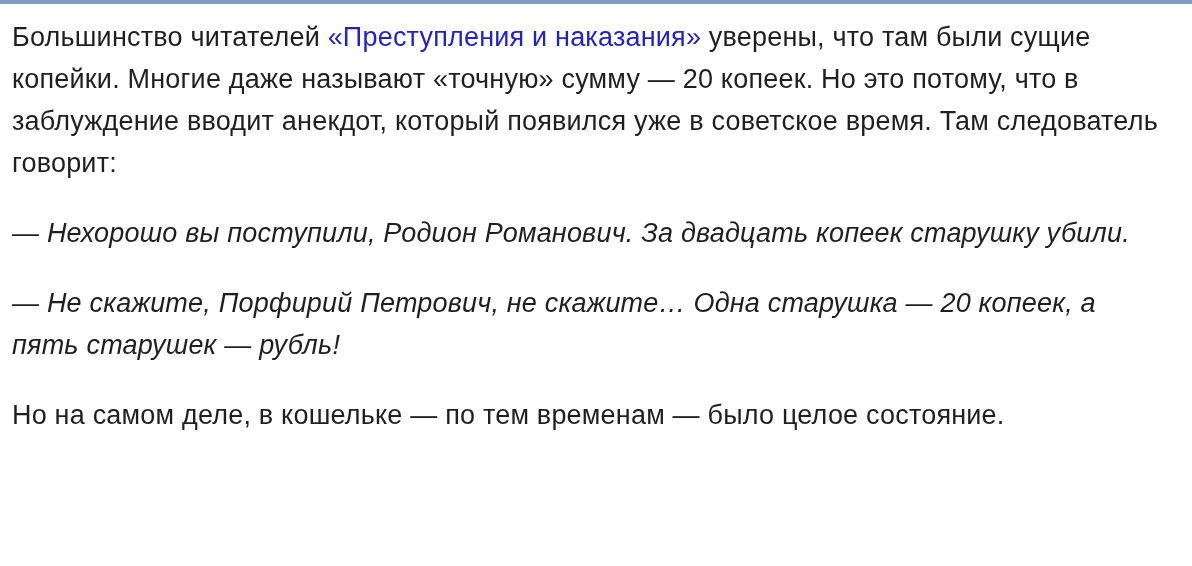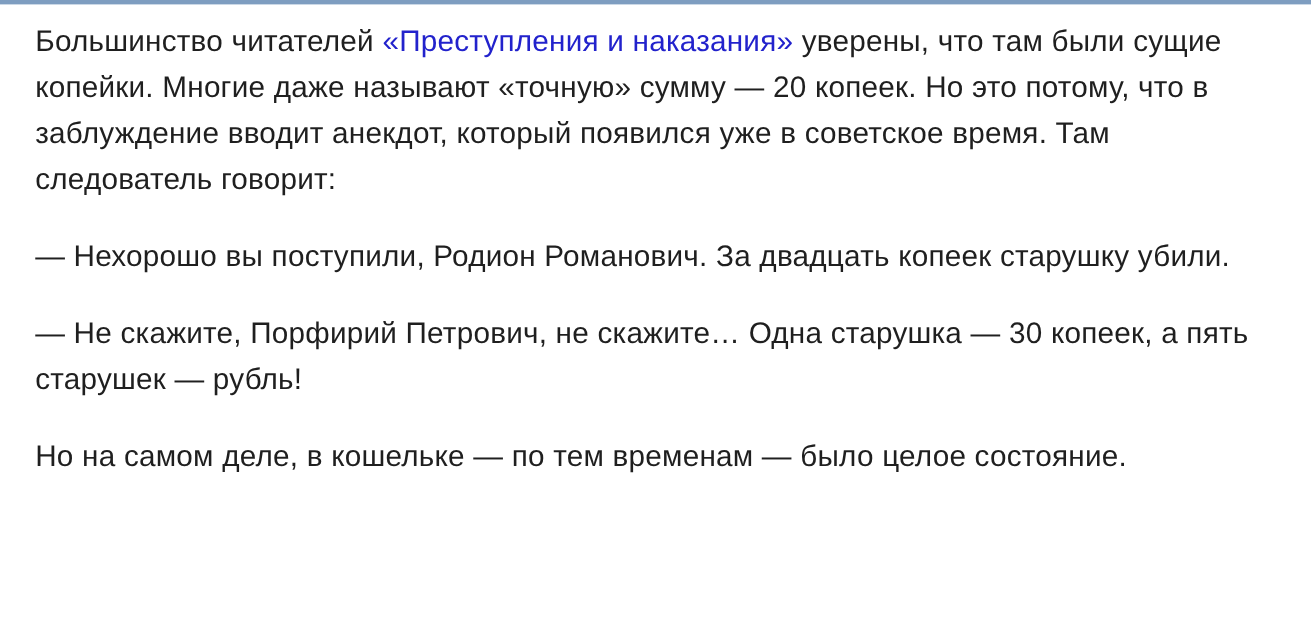--- a/index.html
+++ b/index.html
@@ -12,44 +12,45 @@
     background: #ffffff;
     overflow: hidden;
     font-family: "Liberation Sans", "DejaVu Sans", sans-serif;
   }
   .top-border {
     width: 100%;
     height: 4px;
     background: #7e9dc0;
   }
   .article {
-    padding: 12px 24px 0 32px;
+    padding: 12px 24px 0 12px;
     color: #1f1f1f;
     font-size: 27px;
     line-height: 42px;
     letter-spacing: 0.2px;
   }
   .article p {
     margin: 0 0 28px 0;
   }
   .article p:last-child {
     margin-bottom: 0;
     margin-top: 23px;
   }
   .article p.italic {
+    font-style: italic;
   }
   .article a {
     color: #2222cc;
     text-decoration: none;
     cursor: pointer;
   }
 </style>
 </head>
 <body style="background: rgb(255, 255, 255);">
 
 <div class="top-border" style="background: rgb(126, 157, 192);"></div>
 
 <div class="article" id="article" style="color: rgb(31, 31, 31);">
     <p class=""><span>Большинство читателей </span><a href="#" style="color: rgb(34, 34, 204);">«Преступления и наказания»</a><span> уверены, что там были сущие копейки. Многие даже называют «точную» сумму — 20 копеек. Но это потому, что в заблуждение вводит анекдот, который появился уже в советское время. Там следователь говорит:</span></p>
     <p class="italic"><span>— Нехорошо вы поступили, Родион Романович. За двадцать копеек старушку убили.</span></p>
-    <p class="italic"><span>— Не скажите, Порфирий Петрович, не скажите… Одна старушка — 30 копеек, а пять старушек — рубль!</span></p>
+    <p class="italic"><span>— Не скажите, Порфирий Петрович, не скажите… Одна старушка — 20 копеек, а пять старушек — рубль!</span></p>
     <p class=""><span>Но на самом деле, в кошельке — по тем временам — было целое состояние.</span></p>
   </div>
 
 </body></html>

